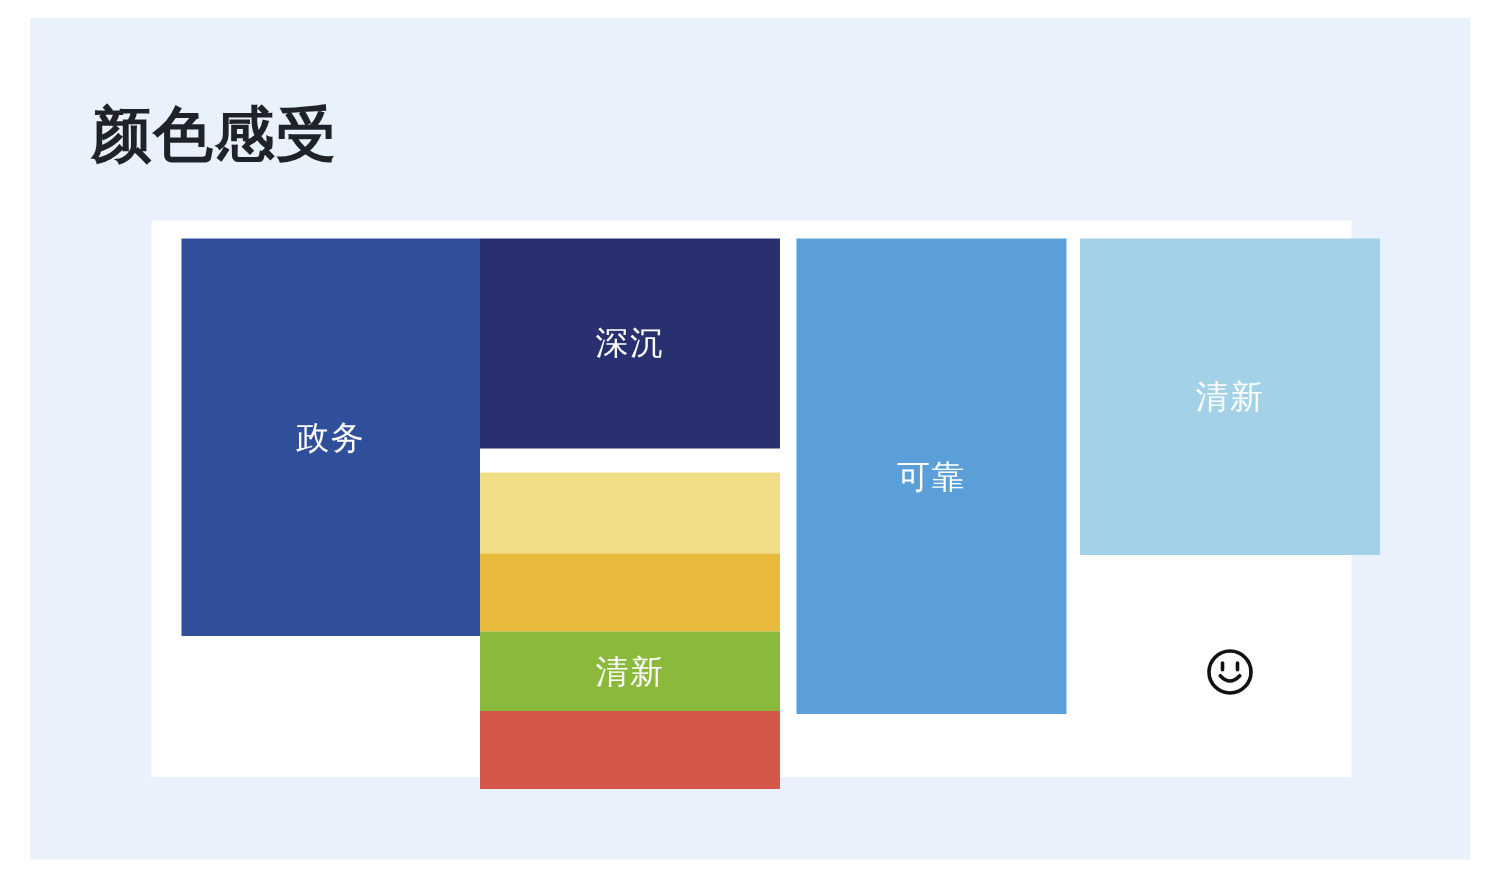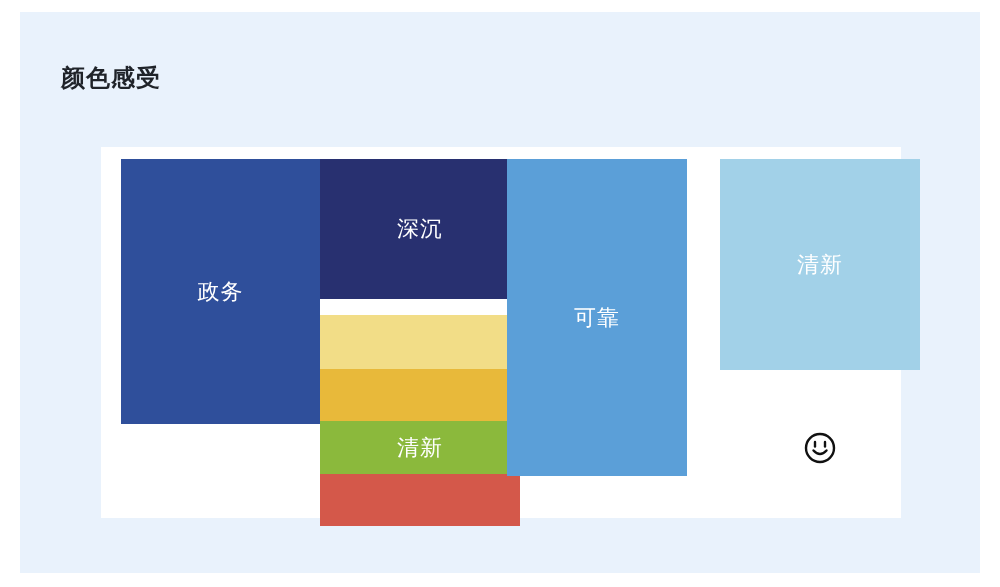--- a/index.html
+++ b/index.html
@@ -18,21 +18,21 @@
     left: 20px;
     top: 12px;
     width: 960px;
     height: 561px;
     background: #e9f2fc;
   }
   #slide-title {
     position: absolute;
     left: 41px;
     top: 50px;
-    font-size: 24px;
+    font-size: 40px;
     font-weight: bold;
     color: #1f2329;
     letter-spacing: 1px;
     white-space: nowrap;
   }
   
   #chart {
     position: absolute;
     left: 81px;
     top: 135px;
@@ -86,21 +86,21 @@
         <div class="cell" style="top: 12px; height: 140px; background: rgb(40, 48, 112);">
           <span class="cell-label" style="color: rgb(255, 255, 255);">深沉</span>
         </div>
         <div class="cell" style="top: 168px; height: 54px; background: rgb(242, 221, 135);"></div>
         <div class="cell" style="top: 222px; height: 52px; background: rgb(232, 185, 58);"></div>
         <div class="cell" style="top: 274px; height: 53px; background: rgb(139, 185, 60);">
           <span class="cell-label" style="color: rgb(255, 255, 255);">清新</span>
         </div>
         <div class="cell" style="top: 327px; height: 52px; background: rgb(212, 88, 74);"></div>
       </div>
-      <div class="col" style="left: 406px; width: 180px;">
+      <div class="col" style="left: 430px; width: 180px;">
         <div class="cell" style="top: 12px; height: 317px; background: rgb(91, 159, 216);">
           <span class="cell-label" style="color: rgb(255, 255, 255);">可靠</span>
         </div>
       </div>
       <div class="col" style="left: 619px; width: 200px;">
         <div class="cell" style="top: 12px; height: 211px; background: rgb(162, 209, 232);">
           <span class="cell-label" style="color: rgb(255, 255, 255);">清新</span>
         </div>
       </div>
       <div id="smiley-wrap" style="left: 619px; width: 200px; top: 223px; height: 156px;">

